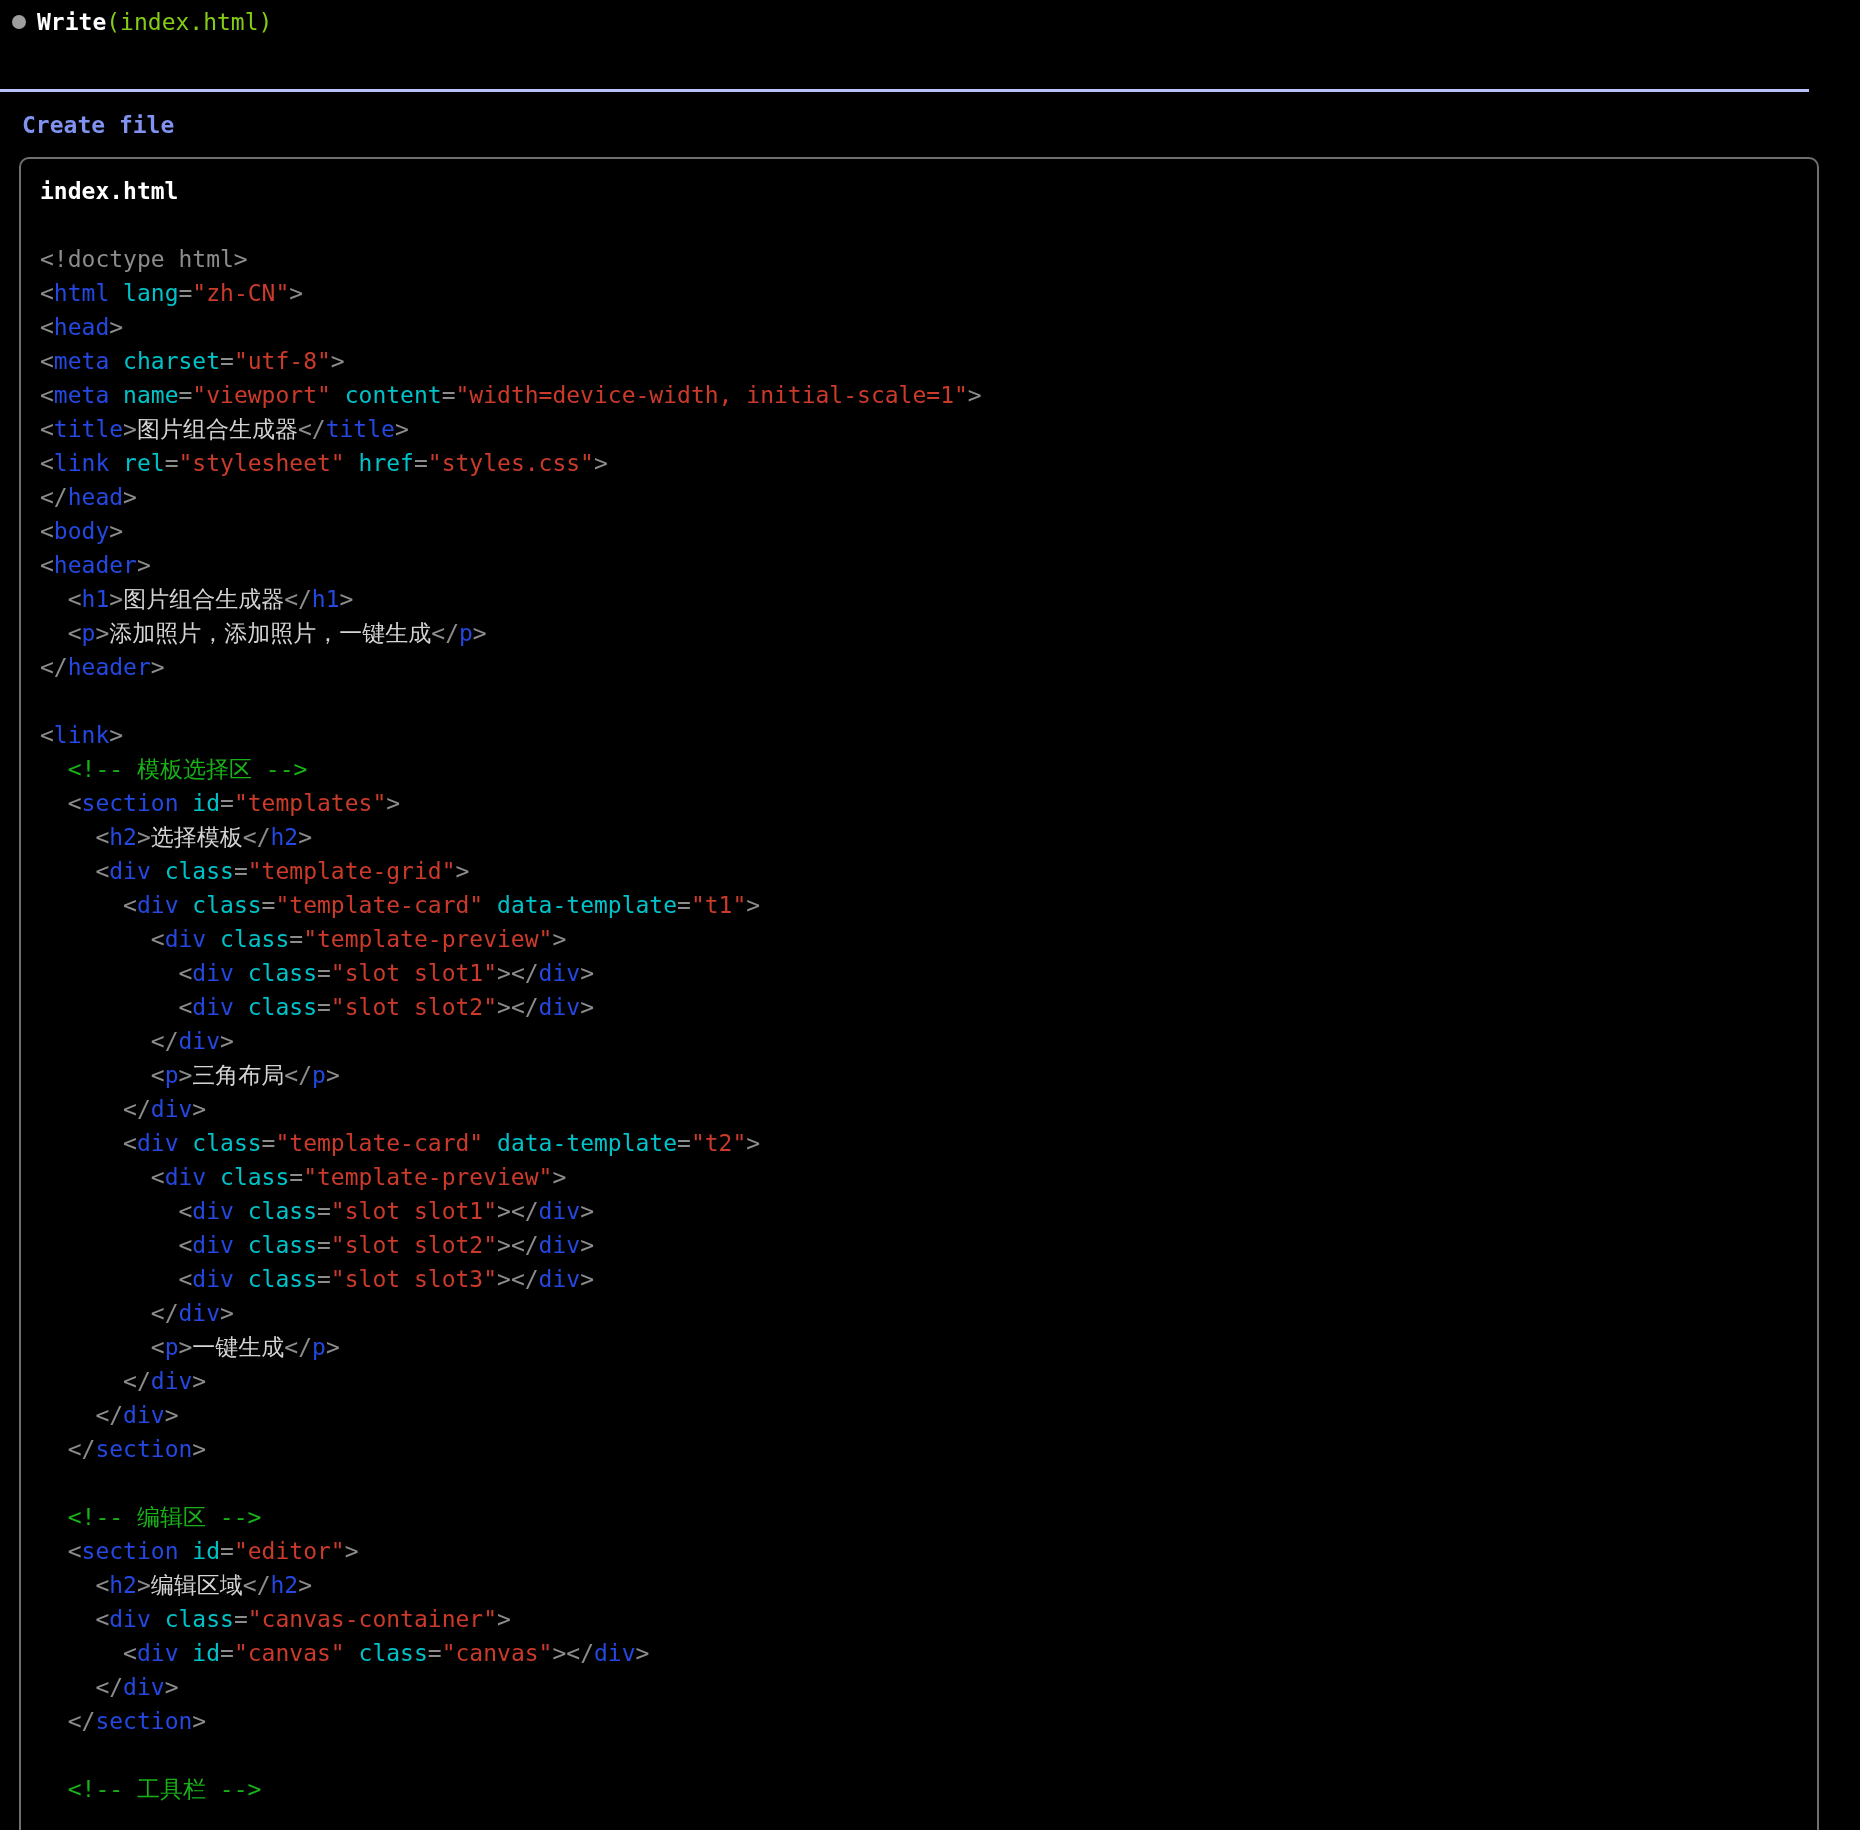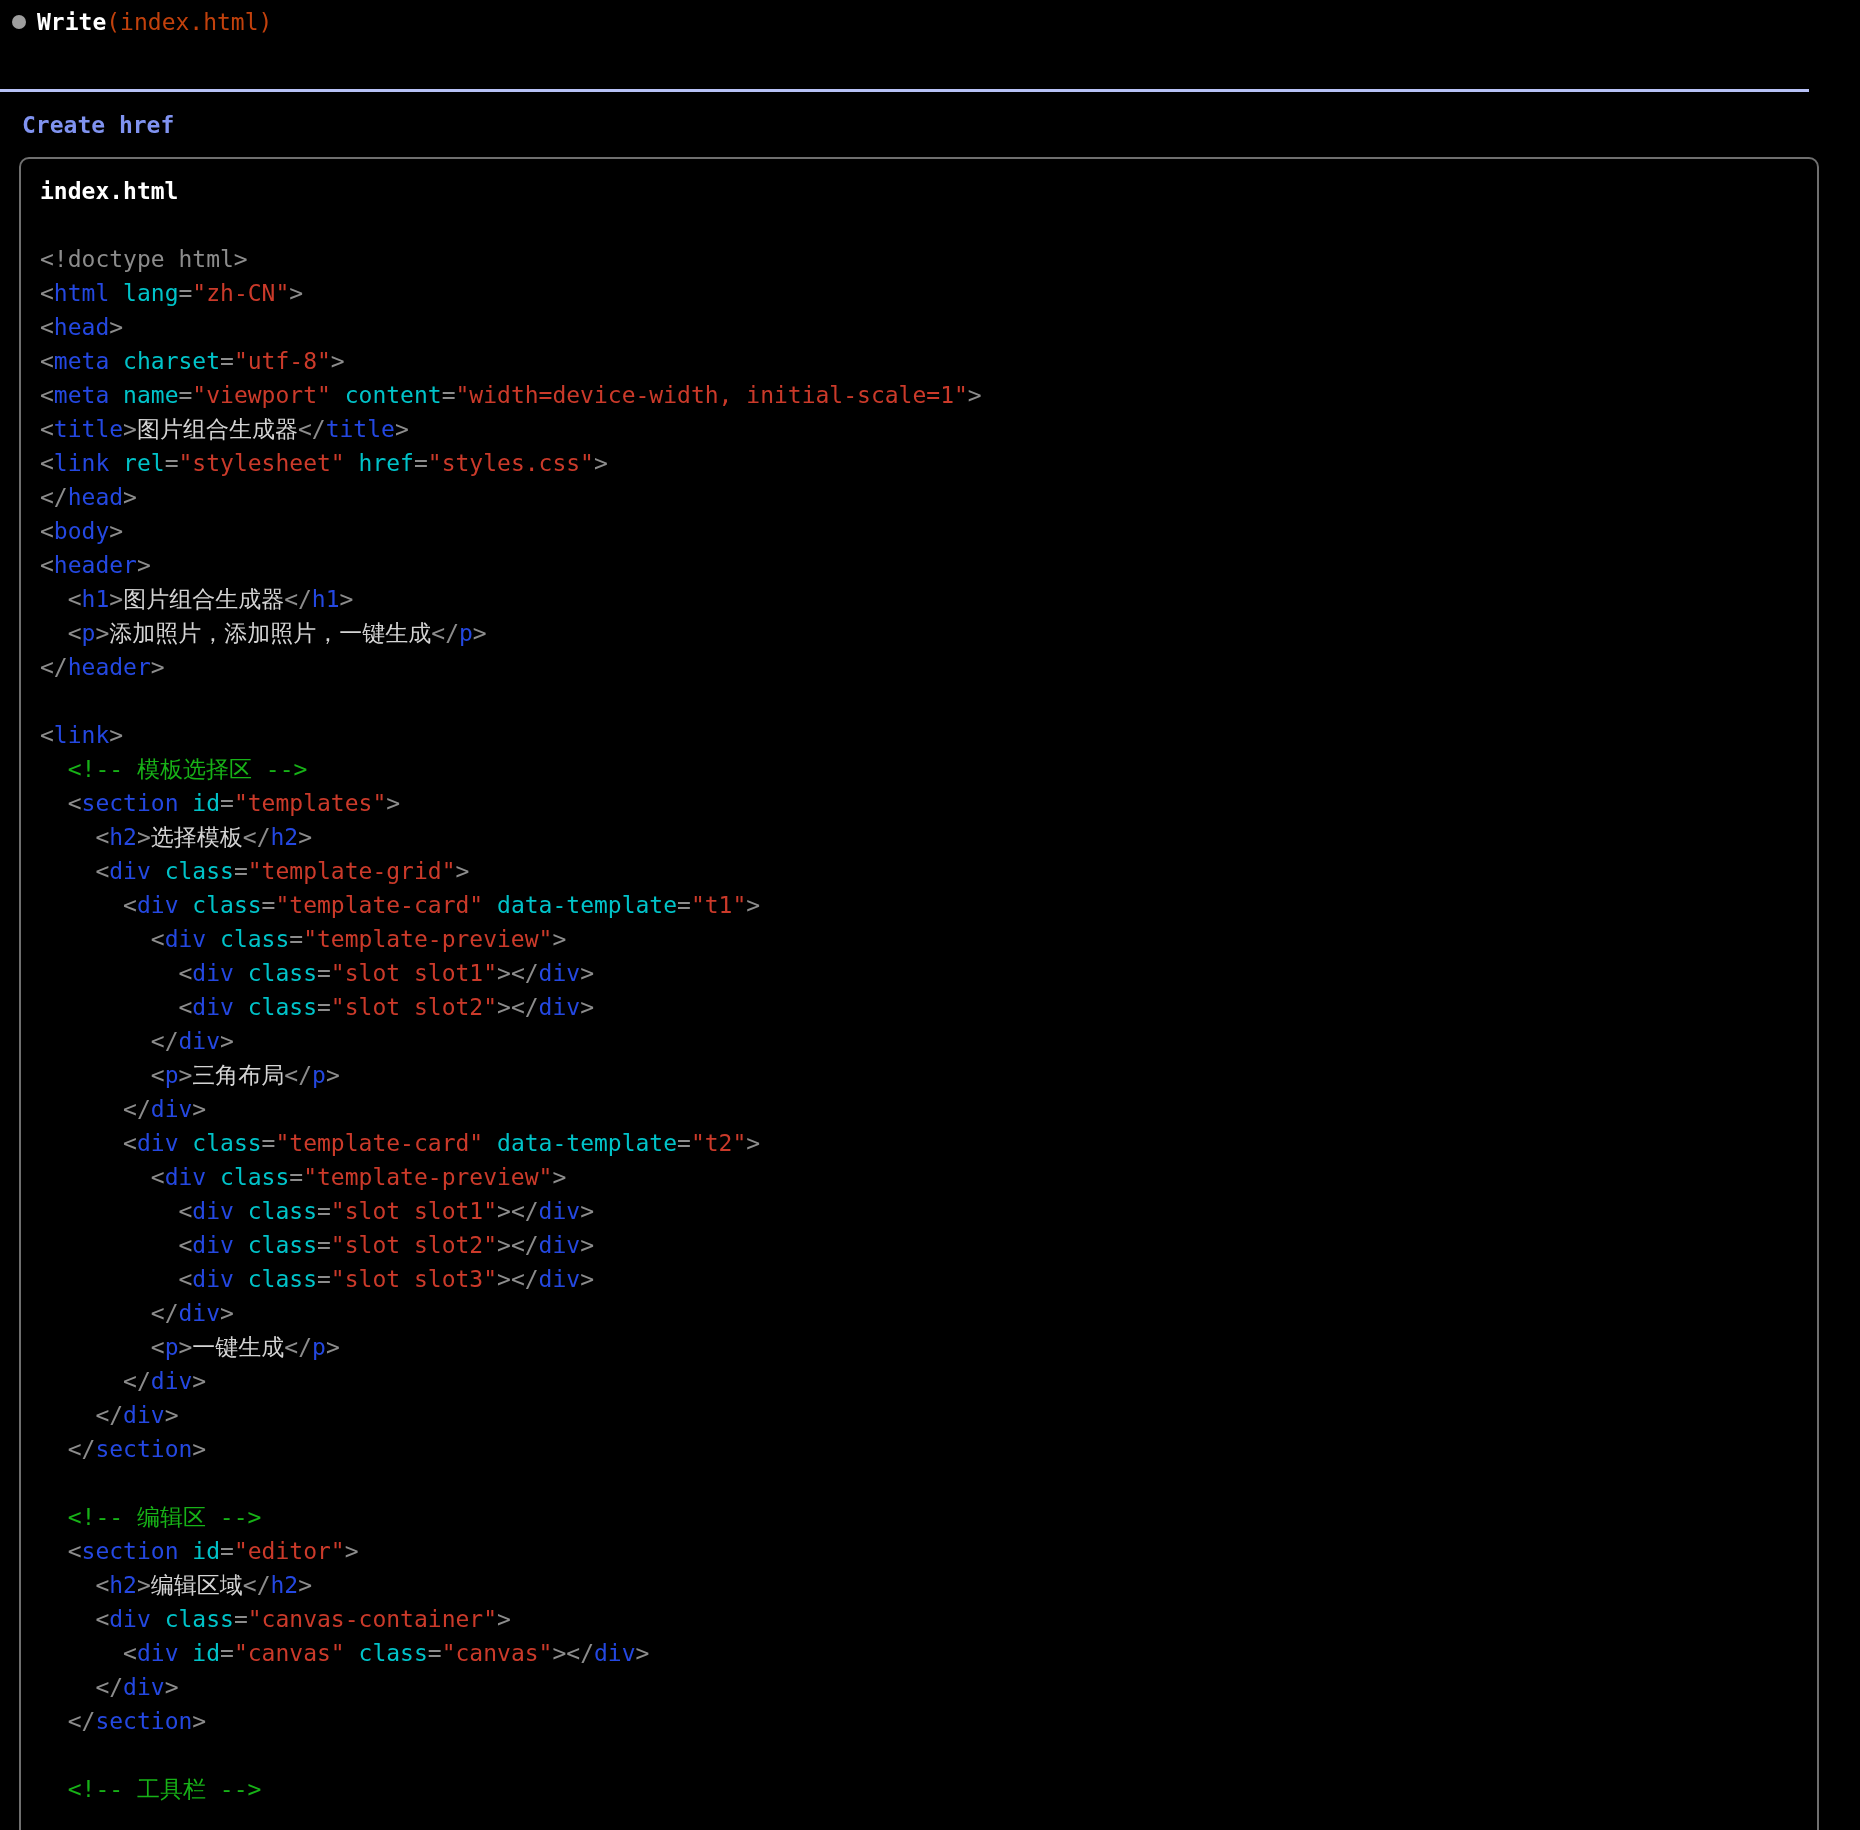--- a/index.html
+++ b/index.html
@@ -35,21 +35,21 @@
     border-radius: 50%;
     background: #9e9e9e;
     margin-right: 11px;
     flex: 0 0 auto;
   }
   .tool-name {
     color: #ffffff;
     font-weight: bold;
   }
   .tool-args {
-    color: #c2410c;
+    color: #84cc16;
   }
 
   
   .divider {
     position: absolute;
     top: 89px;
     left: 0;
     width: 100%;
     height: 3px;
     background: var(--divider, #b7c1f6);
@@ -112,21 +112,21 @@
 
 <div class="screen">
 
   <div class="tool-header">
     <span class="bullet"></span>
     <span class="tool-name">Write</span><span class="tool-args">(index.html)</span>
   </div>
 
   <div class="divider"></div>
 
-  <div class="dialog-title">Create href</div>
+  <div class="dialog-title">Create file</div>
 
   <div class="file-box">
     <div class="file-name">index.html</div>
     <div class="spacer-line"></div>
     <div class="code-block">
         <div class="code-line"><span class="tk-punct">&lt;!doctype html&gt;</span></div>
         <div class="code-line"><span class="tk-punct">&lt;</span><span class="tk-tag">html</span><span class="tk-text"> </span><span class="tk-attr">lang</span><span class="tk-punct">=</span><span class="tk-value">"zh-CN"</span><span class="tk-punct">&gt;</span></div>
         <div class="code-line"><span class="tk-punct">&lt;</span><span class="tk-tag">head</span><span class="tk-punct">&gt;</span></div>
         <div class="code-line"><span class="tk-punct">&lt;</span><span class="tk-tag">meta</span><span class="tk-text"> </span><span class="tk-attr">charset</span><span class="tk-punct">=</span><span class="tk-value">"utf-8"</span><span class="tk-punct">&gt;</span></div>
         <div class="code-line"><span class="tk-punct">&lt;</span><span class="tk-tag">meta</span><span class="tk-text"> </span><span class="tk-attr">name</span><span class="tk-punct">=</span><span class="tk-value">"viewport"</span><span class="tk-text"> </span><span class="tk-attr">content</span><span class="tk-punct">=</span><span class="tk-value">"width=device-width, initial-scale=1"</span><span class="tk-punct">&gt;</span></div>

